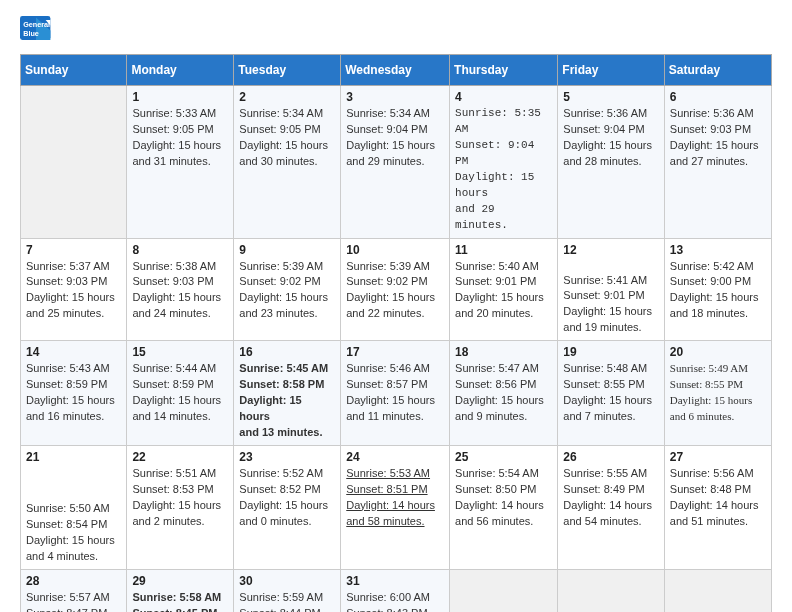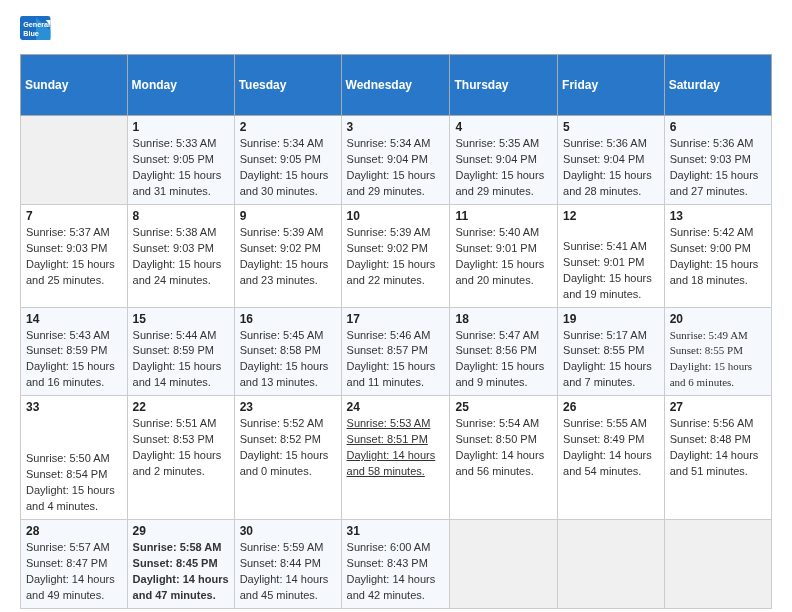--- a/index.html
+++ b/index.html
@@ -45,21 +45,21 @@
       color: #555;
     }
     table {
       width: 100%;
       border-collapse: collapse;
       font-size: 10px;
     }
     thead th {
       background: #2877c8;
       color: #fff;
-      padding: 23px 4px;
+      padding: 8px 4px;
       text-align: left;
       font-size: 12px;
       font-weight: bold;
       border: 1px solid #aaa;
     }
     tbody td {
       border: 1px solid #ccc;
       vertical-align: top;
       padding: 4px 5px;
       width: 113px;
@@ -142,21 +142,21 @@
           </td>
           <td>
             <span class="day-num">3</span>
             <div class="day-info" style="white-space: pre-line;">Sunrise: 5:34 AM
 Sunset: 9:04 PM
 Daylight: 15 hours
 and 29 minutes.</div>
           </td>
           <td>
             <span class="day-num">4</span>
-            <div class="day-info" style="white-space: pre-line;">Sunrise: 5:35 AM
+            <div class="day-info" style="white-space: pre-line; font-family: Liberation Mono, monospace;">Sunrise: 5:35 AM
 Sunset: 9:04 PM
 Daylight: 15 hours
 and 29 minutes.</div>
           </td>
           <td>
             <span class="day-num">5</span>
             <div class="day-info" style="white-space: pre-line;">Sunrise: 5:36 AM
 Sunset: 9:04 PM
 Daylight: 15 hours
 and 28 minutes.</div>
@@ -230,57 +230,57 @@
           </td>
           <td>
             <span class="day-num">15</span>
             <div class="day-info" style="white-space: pre-line;">Sunrise: 5:44 AM
 Sunset: 8:59 PM
 Daylight: 15 hours
 and 14 minutes.</div>
           </td>
           <td>
             <span class="day-num">16</span>
-            <div class="day-info" style="white-space: pre-line;">Sunrise: 5:45 AM
+            <div class="day-info" style="white-space: pre-line; font-weight: bold;">Sunrise: 5:45 AM
 Sunset: 8:58 PM
 Daylight: 15 hours
 and 13 minutes.</div>
           </td>
           <td>
             <span class="day-num">17</span>
             <div class="day-info" style="white-space: pre-line;">Sunrise: 5:46 AM
 Sunset: 8:57 PM
 Daylight: 15 hours
 and 11 minutes.</div>
           </td>
           <td>
             <span class="day-num">18</span>
             <div class="day-info" style="white-space: pre-line;">Sunrise: 5:47 AM
 Sunset: 8:56 PM
 Daylight: 15 hours
 and 9 minutes.</div>
           </td>
           <td>
             <span class="day-num">19</span>
-            <div class="day-info" style="white-space: pre-line;">Sunrise: 5:17 AM
+            <div class="day-info" style="white-space: pre-line;">Sunrise: 5:48 AM
 Sunset: 8:55 PM
 Daylight: 15 hours
 and 7 minutes.</div>
           </td>
           <td>
             <span class="day-num">20</span>
             <div class="day-info" style="white-space: pre-line; font-family: Liberation Serif, serif;">Sunrise: 5:49 AM
 Sunset: 8:55 PM
 Daylight: 15 hours
 and 6 minutes.</div>
           </td>
         </tr>
         <tr>
           <td>
-            <span class="day-num">33</span>
+            <span class="day-num">21</span>
             <div class="day-info" style="white-space: pre-line; margin-top: 37px;">Sunrise: 5:50 AM
 Sunset: 8:54 PM
 Daylight: 15 hours
 and 4 minutes.</div>
           </td>
           <td>
             <span class="day-num">22</span>
             <div class="day-info" style="white-space: pre-line;">Sunrise: 5:51 AM
 Sunset: 8:53 PM
 Daylight: 15 hours

